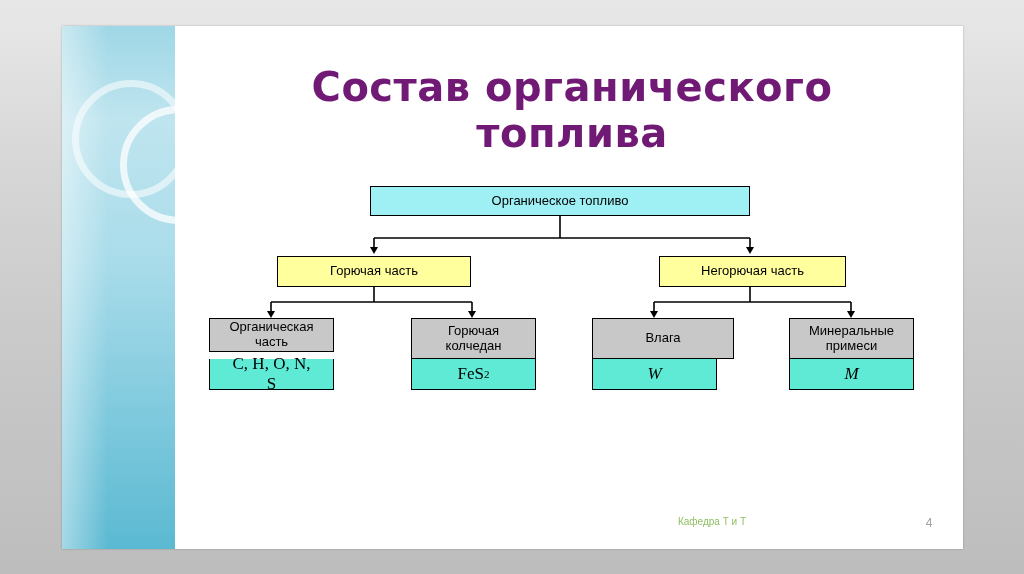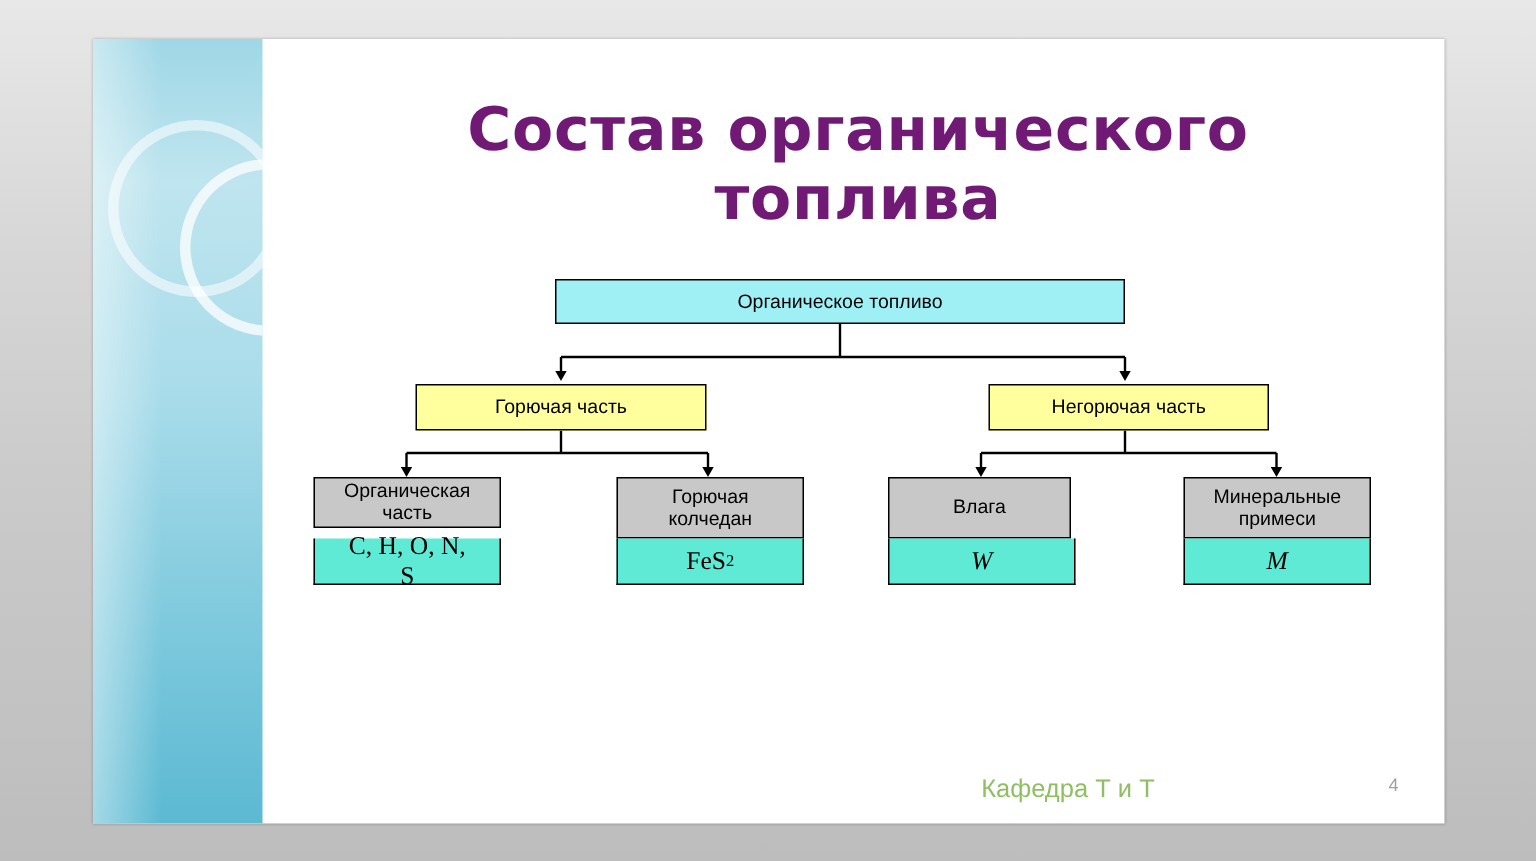--- a/index.html
+++ b/index.html
@@ -114,21 +114,21 @@
     width: 901px;
     height: 523px;
     pointer-events: none;
   }
   #footer-dept {
     position: absolute;
     left: 560px;
     top: 490px;
     width: 180px;
     text-align: center;
-    font-size: 17px;
+    font-size: 10px;
     color: #8fbf62;
   }
   #footer-page {
     position: absolute;
     left: 855px;
     top: 490px;
     width: 24px;
     text-align: center;
     font-size: 12px;
     color: #a0a0a0;
@@ -196,21 +196,21 @@
 
       <div class="node gray" style="left:349px; top:292px; width:125px; height:41px; flex-direction:column;">
         <span>Горючая</span>
         <span>колчедан</span>
       </div>
       <div class="node white" style="left:349px; top:333px; width:125px; height:31px; border-top:none;">
         <span>FeS</span>
           <sub>2</sub>
       </div>
 
-      <div class="node gray" style="left:530px; top:292px; width:122px; height:41px;">
+      <div class="node gray" style="left:530px; top:292px; width:142px; height:41px;">
         <span>Влага</span>
       </div>
       <div class="node white" style="left:530px; top:333px; width:125px; height:31px; border-top:none;">
         <em>W</em>
       </div>
 
       <div class="node gray" style="left:727px; top:292px; width:125px; height:41px; flex-direction:column;">
         <span>Минеральные</span>
         <span>примеси</span>
       </div>

